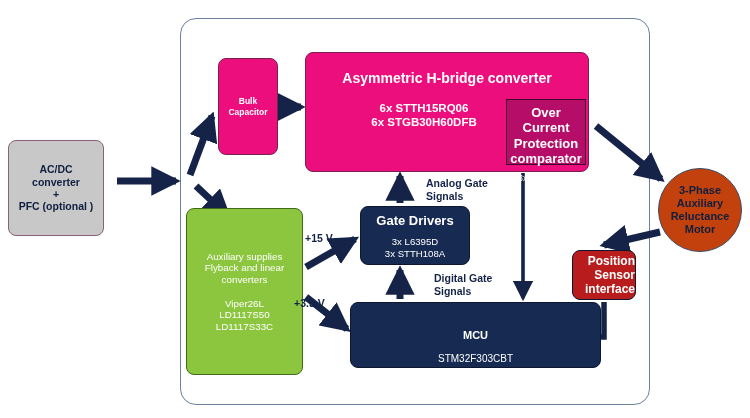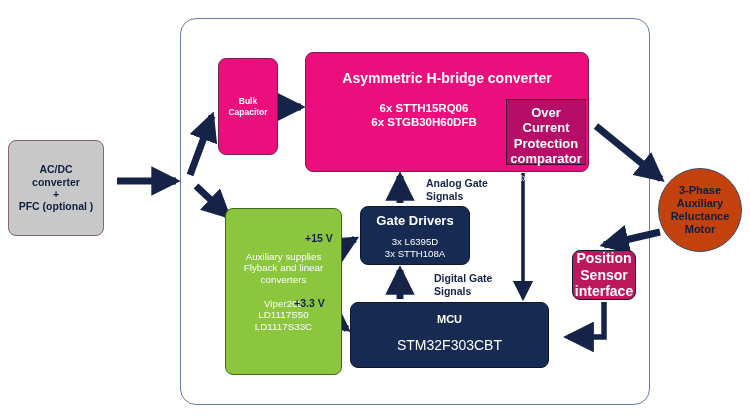--- a/index.html
+++ b/index.html
@@ -95,58 +95,58 @@
   #ocp .ocp-title { font-size: 13px; font-weight: bold; }
   #ocp .ocp-part { font-size: 8.3px; font-weight: normal; margin-top: 8px; }
 
   
   #auxsupply {
     left: 186px; top: 208px; width: 117px; height: 167px;
     background: #8cc63e;
     border: 1.2px solid #3f6b18;
     color: #ffffff;
     font-size: 9.8px;
-    margin-left: 39px;
   }
   #auxsupply .grp1 { font-weight: normal; }
   #auxsupply .grp2 { margin-top: 12px; font-weight: normal; }
 
   
   #gatedrivers {
     left: 360px; top: 206px; width: 110px; height: 59px;
     background: #172a52;
     border: 1px solid #0d1830;
     color: #ffffff;
     justify-content: flex-start;
     padding-top: 6px;
     font-size: 9.6px;
   }
   #gatedrivers .gd-title { font-weight: bold; font-size: 13px; }
   #gatedrivers .gd-parts { margin-top: 8px; }
 
   
   #mcu {
-    left: 350px; top: 302px; width: 199px; height: 66px;
+    left: 350px; top: 302px; width: 251px; height: 66px;
     background: #172a52;
     border: 1px solid #0d1830;
     color: #ffffff;
     justify-content: flex-start;
-    padding-top: 10px;
+    padding-top: 26px;
   }
   #mcu .mcu-title { font-weight: bold; font-size: 11px; }
-  #mcu .mcu-part { margin-top: 11px; font-size: 14px; font-weight: normal; }
+  #mcu .mcu-part { margin-top: 11px; font-size: 10px; font-weight: normal; }
 
   
   #possensor {
     left: 572px; top: 250px; width: 64px; height: 50px;
-    background: #be185d;
+    background: #b91c1c;
     border: 1px solid #0d1830;
     color: #ffffff;
-    font-size: 14px;
-    font-weight: bold;
+    font-size: 12px;
+    font-weight: bold;
+    align-items: flex-end;
   }
   
   #motor {
     left: 658px; top: 168px; width: 84px; height: 84px;
     background: #c2410c;
     border: 1.3px solid #3d4a66;
     border-radius: 50%;
     color: #0f1f40;
     font-size: 11px;
     font-weight: bold;

